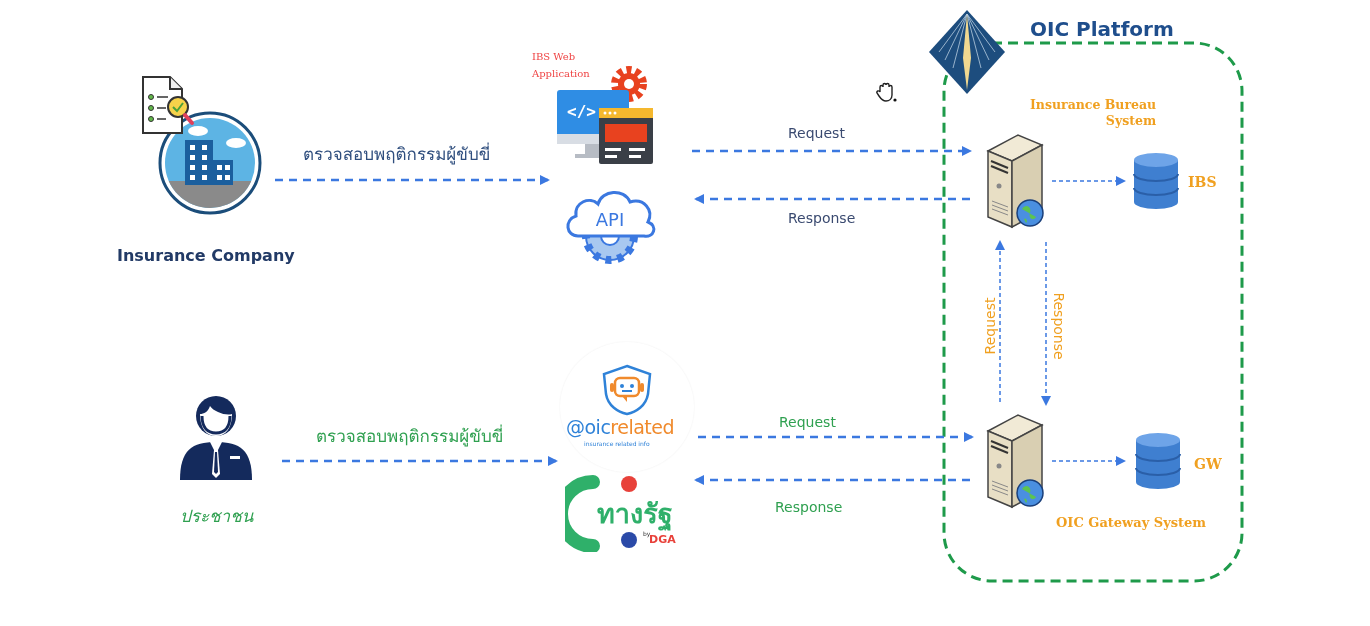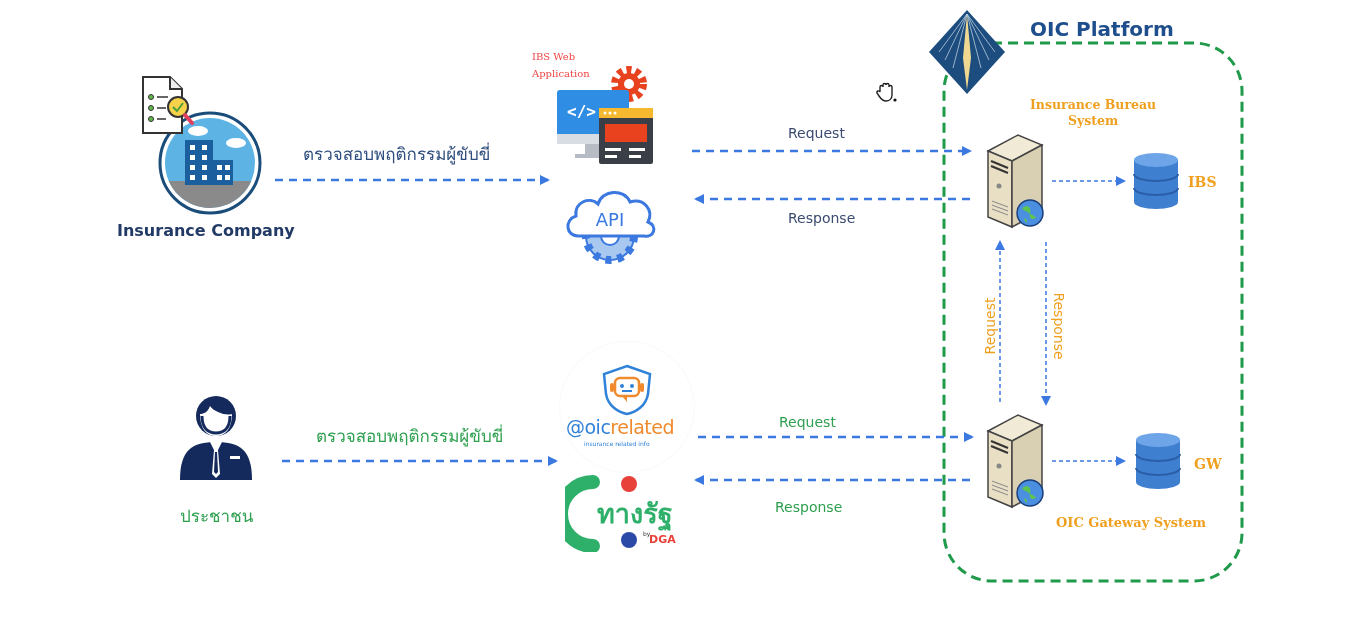--- a/index.html
+++ b/index.html
@@ -83,21 +83,21 @@
       <circle cx="11" cy="44" r="2.5" fill="#62b84a" stroke="#333"></circle>
       <line x1="17" y1="22" x2="28" y2="22" stroke="#333" stroke-width="1.5"></line>
       <line x1="17" y1="33" x2="26" y2="33" stroke="#333" stroke-width="1.5"></line>
       <line x1="17" y1="44" x2="26" y2="44" stroke="#333" stroke-width="1.5"></line>
       <circle cx="38" cy="32" r="10" fill="#f6d24a" stroke="#333" stroke-width="2"></circle>
       <path d="M33,32 L37,36 L43,28" fill="none" stroke="#4aa03a" stroke-width="2"></path>
       <line x1="45" y1="40" x2="52" y2="48" stroke="#e0405a" stroke-width="4" stroke-linecap="round"></line>
     </g>
   </svg>
 </div>
-<div class="lbl title-navy" style="left:117px;top:221px;text-align:right;">Insurance Company</div>
+<div class="lbl title-navy" style="left:117px;top:246px;text-align:right;">Insurance Company</div>
 <div class="lbl thai-blue" style="left:303px;top:140px;">ตรวจสอบพฤติกรรมผู้ขับขี่</div>
 
 <div class="lbl" style="left:532px;top:48px;color:#ef4444;font-size:10px;line-height:17px;font-family:'DejaVu Serif', serif;">
   <div>IBS Web</div>
   <div>Application</div>
 </div>
 <svg class="abs" style="left:555px;top:62px;" width="100" height="105" viewBox="0 0 100 105">
 
   <g transform="translate(74,22)">
     <circle r="14" fill="none" stroke="#e8421f" stroke-width="8" stroke-dasharray="5,4"></circle>
@@ -136,21 +136,21 @@
 <svg class="abs" style="left:176px;top:388px;" width="80" height="95" viewBox="0 0 80 95">
   <path d="M4,92 C4,62 16,54 40,54 C64,54 76,62 76,92 Z" fill="#142a5c"></path>
   <path d="M34,54 L46,54 L42,62 L38,62 Z" fill="#fff"></path>
   <path d="M38,62 L42,62 L44,86 L40,90 L36,86 Z" fill="#fff"></path>
   <path d="M39,64 L41,64 L42,84 L40,86 L38,84 Z" fill="#142a5c"></path>
   <rect x="54" y="68" width="10" height="3" fill="#fff"></rect>
   <circle cx="40" cy="28" r="20" fill="#142a5c"></circle>
   <path d="M24,26 C24,40 30,48 40,48 C50,48 56,40 56,26 C50,28 38,24 34,18 C32,24 28,26 24,26 Z" fill="#fff"></path>
   <path d="M26,28 C26,40 32,45 40,45 C48,45 54,40 54,28" fill="none" stroke="#142a5c" stroke-width="3"></path>
 </svg>
-<div class="lbl thai-green" style="left:180px;top:502px;">ประชาชน</div>
+<div class="lbl thai-green" style="left:180px;top:502px;font-style:italic;">ประชาชน</div>
 <div class="lbl thai-green" style="left:316px;top:422px;">ตรวจสอบพฤติกรรมผู้ขับขี่</div>
 
 <div class="abs" style="left:560px;top:342px;width:134px;height:130px;border-radius:50%;background:#fff;box-shadow:0 0 2px #eee;">
   <svg style="position:absolute;left:40px;top:22px;" width="54" height="52" viewBox="0 0 54 52">
     <path d="M27,2 L50,10 L48,30 C46,42 36,48 27,50 C18,48 8,42 6,30 L4,10 Z" fill="#fff" stroke="#2f82d8" stroke-width="2.5"></path>
     <rect x="15" y="14" width="24" height="18" rx="5" fill="#fff" stroke="#f08a2c" stroke-width="2.5"></rect>
     <rect x="10" y="19" width="4" height="9" rx="2" fill="#f08a2c"></rect>
     <rect x="40" y="19" width="4" height="9" rx="2" fill="#f08a2c"></rect>
     <circle cx="22" cy="22" r="2" fill="#2f82d8"></circle>
       <circle cx="32" cy="22" r="2" fill="#2f82d8"></circle>
@@ -188,21 +188,21 @@
       <line x1="42" y1="6" x2="20" y2="52"></line>
       <line x1="42" y1="6" x2="28" y2="60"></line>
     <line x1="42" y1="6" x2="70" y2="44"></line>
       <line x1="42" y1="6" x2="64" y2="52"></line>
       <line x1="42" y1="6" x2="56" y2="60"></line>
   </g>
   <path d="M42,6 L46,50 L42,82 L38,50 Z" fill="#f0d890"></path>
 </svg>
 <div class="lbl" style="left:1030px;top:17px;color:#1f4e8c;font-size:20px;font-weight:bold;">OIC Platform</div>
 
-<div class="lbl orange" style="left:1030px;top:97px;text-align:center;font-size:12.5px;line-height:16px;">
+<div class="lbl orange" style="left:1030px;top:97px;text-align:right;font-size:12.5px;line-height:16px;">
   <div>Insurance Bureau</div>
   <div>System</div>
 </div>
 <svg class="abs" style="left:982px;top:131px;" width="70" height="100" viewBox="0 0 70 100">
   <path d="M6,20 L36,4 L60,14 L30,30 Z" fill="#f1ead6" stroke="#444" stroke-width="1.5"></path>
   <path d="M6,20 L30,30 L30,96 L6,86 Z" fill="#e8dfc5" stroke="#444" stroke-width="1.5"></path>
   <path d="M30,30 L60,14 L60,80 L30,96 Z" fill="#d9cfb2" stroke="#444" stroke-width="1.5"></path>
   <line x1="9" y1="30" x2="26" y2="37" stroke="#333" stroke-width="2"></line>
   <line x1="9" y1="35" x2="26" y2="42" stroke="#333" stroke-width="2"></line>
   <circle cx="17" cy="55" r="2.5" fill="#888"></circle>

